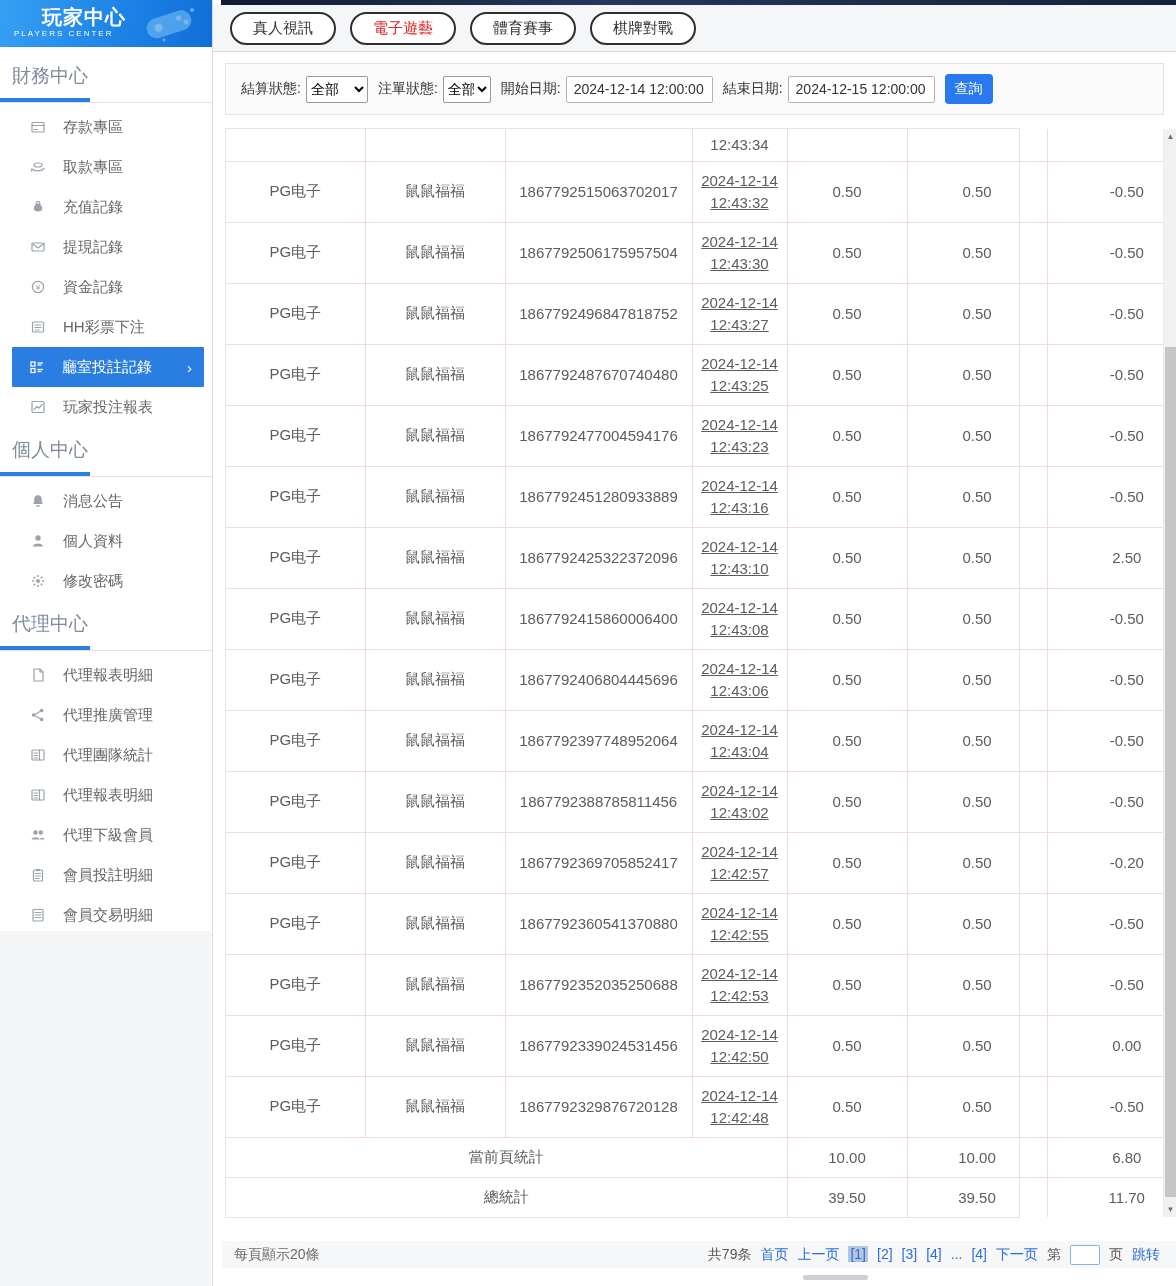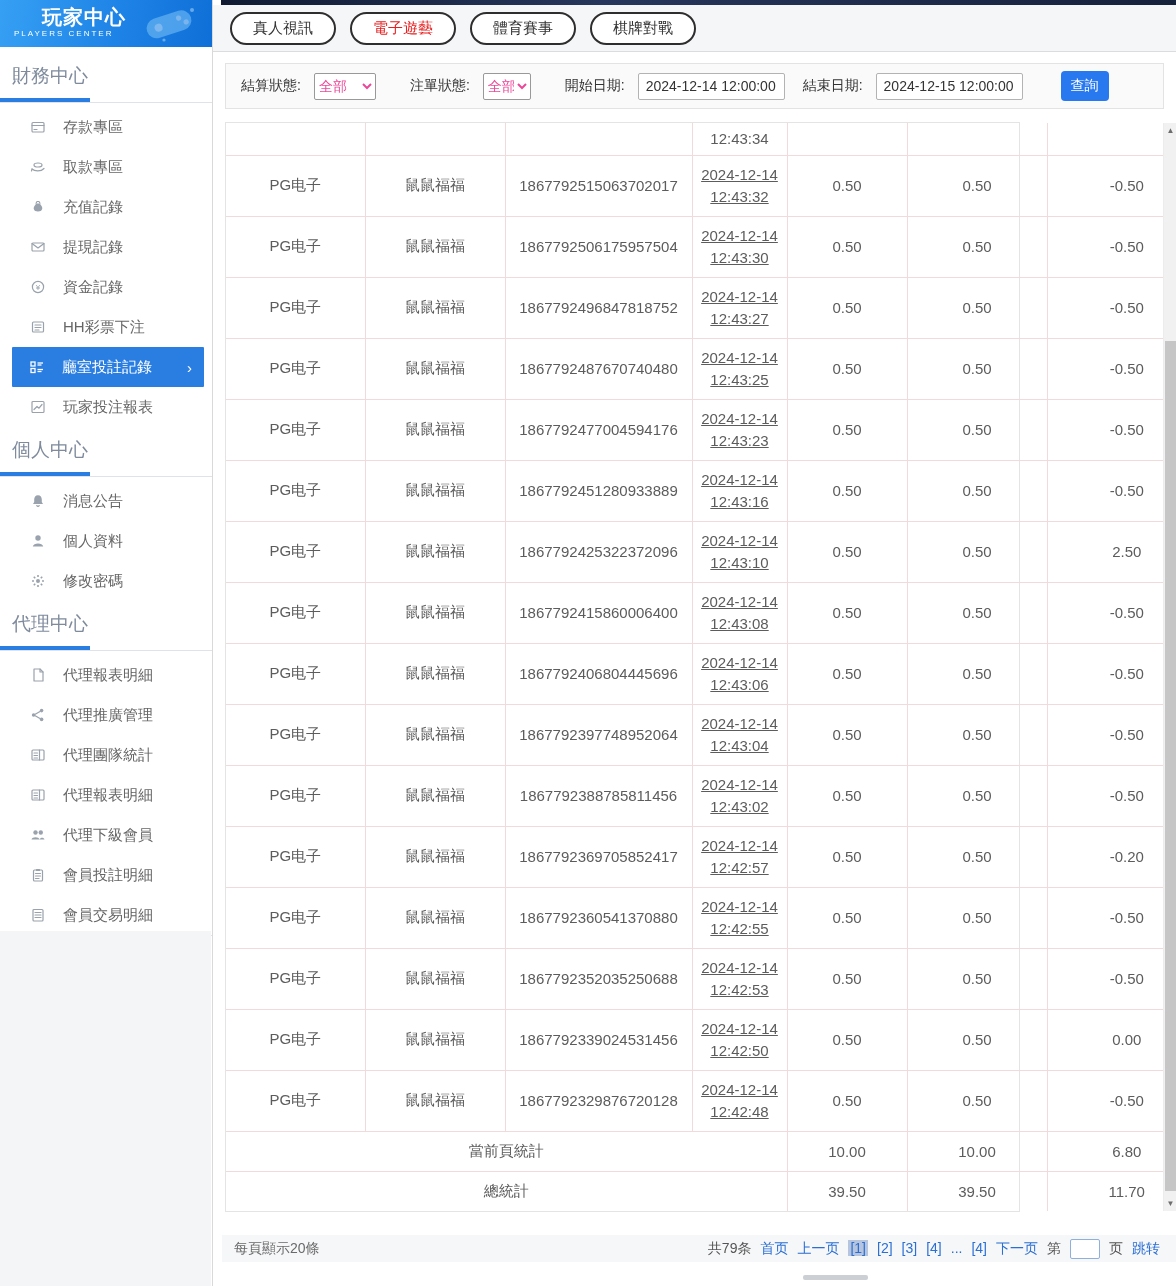--- a/index.html
+++ b/index.html
@@ -31,31 +31,31 @@
   
   .main { flex:1; display:flex; flex-direction:column; background:#fff; position:relative; }
   .topstrip { height:5px; margin-left:8px; background:linear-gradient(90deg,#101b33,#27365c 40%,#16213c); }
   .tabsrow { height:47px; background:#f5f6f8; border-bottom:1px solid #dcdcdc;
      display:flex; align-items:center; padding-left:17px; gap:14px; }
   .pill { height:33px; padding:0 21px; border:2px solid #2e2e2e; border-radius:17px; background:#fff;
      font-size:15px; color:#333; display:flex; align-items:center; cursor:pointer;
      font-family:"Liberation Sans","DejaVu Sans",sans-serif; }
   .pill.active { color:#e61e1e; }
 
-  .filterbar { margin:11px 12px 0 12px; height:46px; background:#fafafa; border:1px solid #e3e3e3;
-     display:flex; align-items:center; padding-left:15px; font-size:14px; color:#333;gap:8px; }
+  .filterbar { margin:11px 12px 0 12px; height:52px; background:#fafafa; border:1px solid #e3e3e3;
+     display:flex; align-items:center; padding-left:15px; font-size:14px; color:#333; }
   .filterbar .flabel { margin-right:5px; }
-  .filterbar select { height:27px; border:1px solid #999; background:#fff; font-size:14px; color:#ec4899;
-     margin-right:26px; border-radius:2px; }
+  .filterbar select { height:27px; border:1px solid #999; background:#fff; font-size:14px; color:#000000;
+     margin-right:10px; border-radius:2px; }
   .sel-settle { width:62px; }
   .sel-order { width:48px; }
   .filterbar input[type=text] { height:27px; width:147px; border:1px solid #b3b3b3; border-radius:2px;
      font-size:14px; color:#333; padding:0 7px; margin-right:10px; background:#fff; }
   .btn-search { width:48px; height:30px; background:#2878f0; color:#fff; border:none; border-radius:4px;
-     font-size:14px; margin-left:20px; cursor:pointer; }
+     font-size:14px; margin-left:0; cursor:pointer; }
 
   
   .tablebox { margin:13px 0 0 12px; width:795px; height:1090px; border:1px solid #e4e4e4; display:flex; position:relative; background:#fff; }
   table.bets { width:937px; border-collapse:collapse; table-layout:fixed; }
   table.bets td { border-right:1px solid #f0dada; border-bottom:1px solid #f0dada;
      text-align:center; vertical-align:middle; font-size:15px; color:#5c5c5c; overflow:hidden; }
   table.bets td:last-child { border-right:none;padding-left:43px; }
   tr.partial td { height:32px; }
   tr.datarow td { height:61px; }
   tr.sumrow td { height:40px; }

